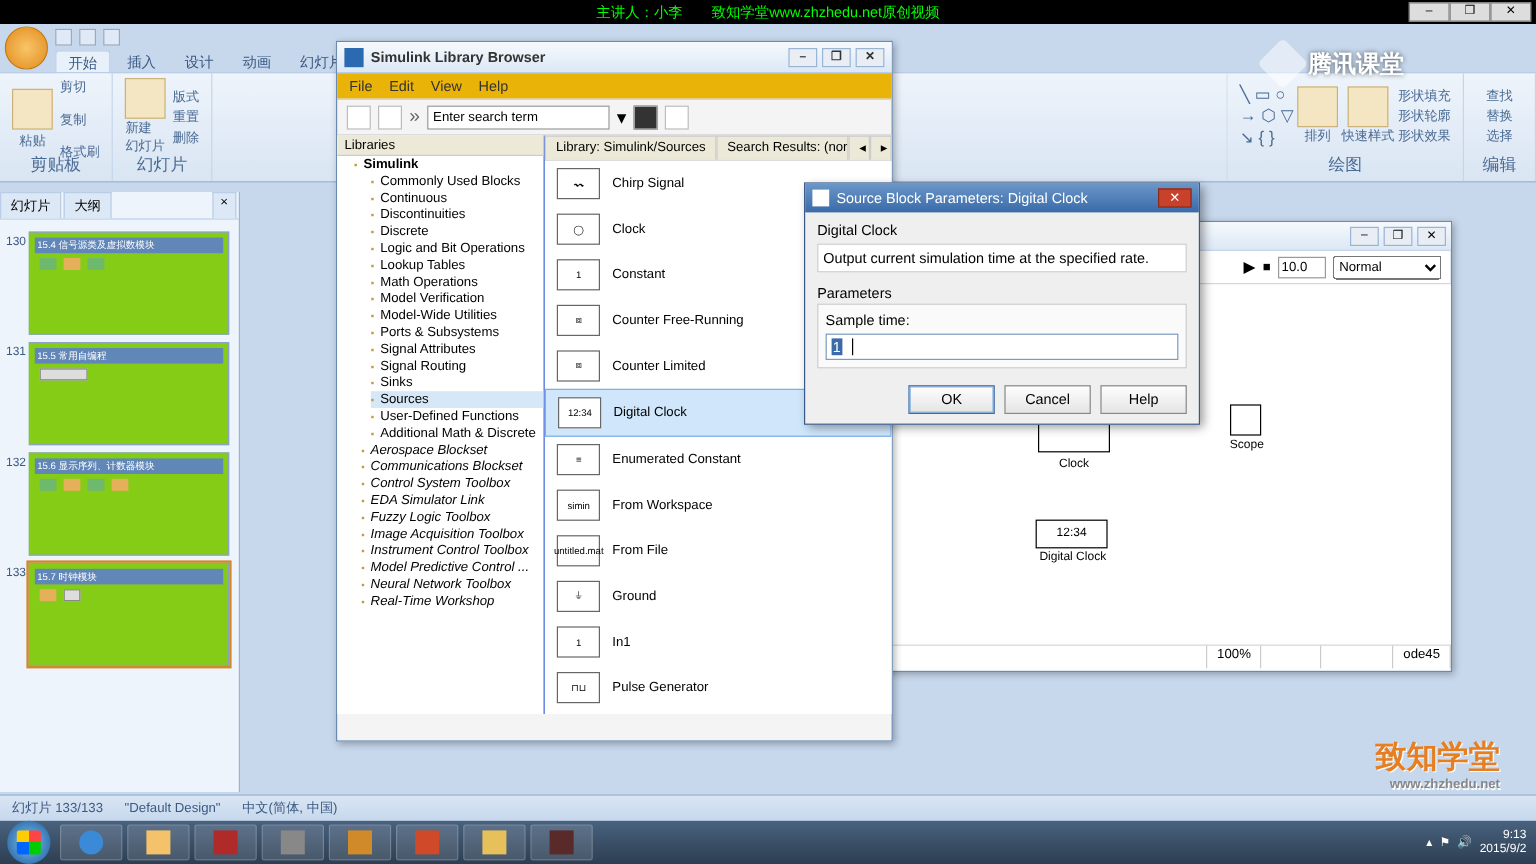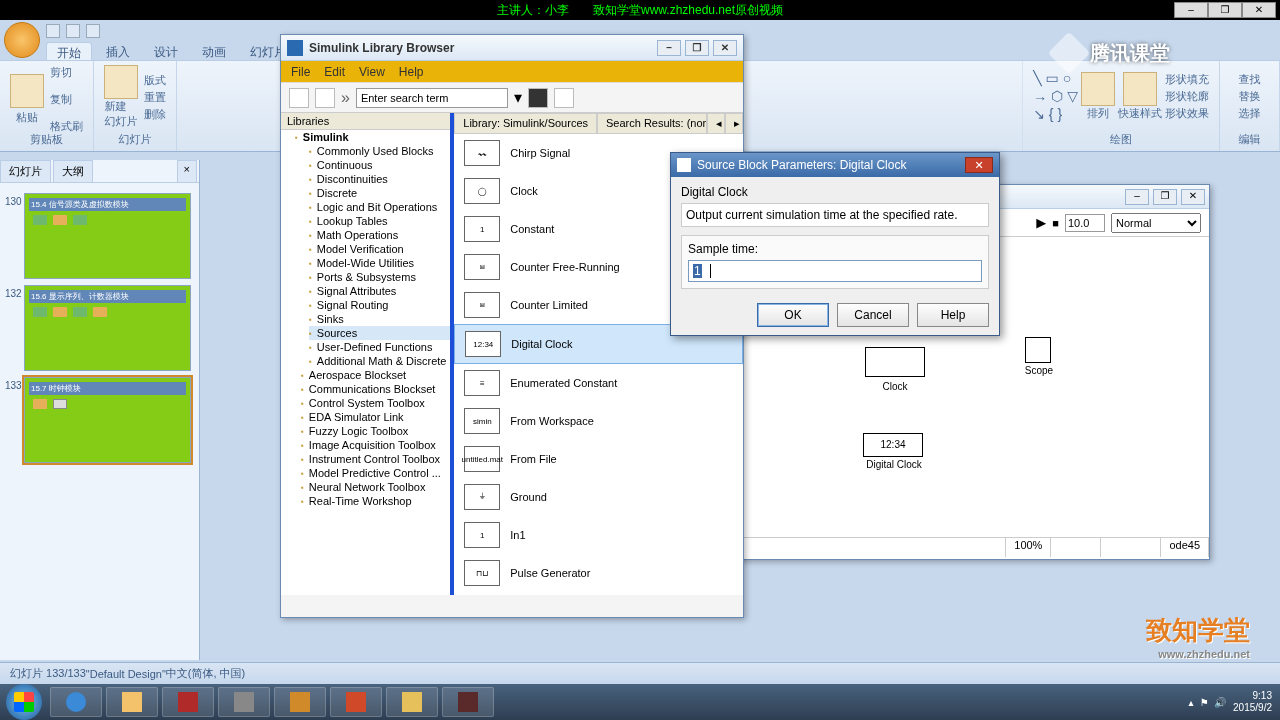--- a/index.html
+++ b/index.html
@@ -22,37 +22,37 @@
 .ppt-qat { position:absolute; top:4px; left:46px; display:flex; gap:6px; align-items:center;}
 .ppt-qat div { width:14px; height:14px; background:#e0eaf6; border:1px solid #9ab;}
 .ppt-tabs { position: absolute; top: 22px; left: 46px; display: flex; gap: 4px; font-size: 12px; color: #3b5a82; }
 .ppt-tabs div { padding: 2px 10px; }
 .ppt-tabs .active { background: #e8f0fa; border: 1px solid #b9cde6; border-bottom: none; border-radius: 3px 3px 0 0; }
 .ppt-ribbon { position: absolute; top: 40px; left: 0; right: 0; height: 92px; background: linear-gradient(#eef4fb, #d9e5f3); border-top: 1px solid #b9cde6; border-bottom: 1px solid #9ab5d4; display:flex; }
 .ribbon-group { border-right:1px solid #c5d6ea; padding:4px 10px; font-size:11px; color:#4a6a94; display:flex; flex-direction:column; justify-content:space-between; align-items:center; min-width:60px;}
 .ribbon-group .items { display:flex; gap:6px; flex-wrap:wrap; align-items:center; height:62px;}
 .ribbon-group .ico { width:18px; height:18px; background:#f4e6c2; border:1px solid #cbb27a; }
 .ribbon-group .ico.big { width:34px; height:34px; }
-.ribbon-group .label { font-size:11px;text-align:right; }
+.ribbon-group .label { font-size:14px;text-align:right; }
 
 
 .slide-panel { position:absolute; top:140px; left:0; width:200px; bottom:24px; background:#eef4fb; border-right:1px solid #9ab5d4;}
 .slide-tabs { display:flex; font-size:11px; border-bottom:1px solid #b9cde6;}
 .slide-tabs div { padding:3px 8px; background:#dce8f5; border:1px solid #b9cde6; border-bottom:none; margin-right:2px;}
 .slide-tabs .close { margin-left:auto; padding:2px 6px;}
 .thumbs { padding:4px; overflow:hidden; }
 .thumb { border:1px solid #8aa4c4; background:#84cc16; margin:6px 4px 6px 20px; height:86px; position:relative; padding:4px; font-size:9px; color:#333;}
 .thumb.selected { outline:2px solid #d08a2a; }
 .thumb .num { position:absolute; left:-20px; top:2px; font-size:10px; color:#3b5a82;}
 .thumb .titlebar-mini { background:#6186b8; color:#fff; padding:1px 2px; font-size:8px;}
 .thumb .body { display:flex; gap:6px; padding:4px; }
 .thumb .body div { width:14px; height:10px; background:#6fb96f; }
 
 
-.ppt-status { position:absolute; bottom:0; left:0; right:0; height:22px; background:linear-gradient(#d9e5f3,#c7d8ed); border-top:1px solid #9ab5d4; font-size:11px; color:#3b5a82; display:flex; align-items:center; padding:0 10px;}
+.ppt-status { position:absolute; bottom:0; left:0; right:0; height:22px; background:linear-gradient(#d9e5f3,#c7d8ed); border-top:1px solid #9ab5d4; font-size:11px; color:#3b5a82; display:flex; align-items:center; gap:18px; padding:0 10px;}
 
 
 .taskbar { position:absolute; bottom:0; left:0; right:0; height:36px; background:linear-gradient(#49627e,#2d3e52); display:flex; align-items:center;}
 .start-orb { width:36px; height:36px; background:radial-gradient(#7ec0f0,#1a5a9a); border-radius:50%; margin:0 6px; position:relative;}
 .start-orb::after{content:"";position:absolute;inset:8px;background:conic-gradient(#f44 0 25%,#0c0 0 50%,#06f 0 75%,#fc0 0);border-radius:2px;}
 .task-item { width:52px; height:30px; margin:0 2px; background:rgba(255,255,255,0.12); border:1px solid rgba(255,255,255,0.2); border-radius:2px; display:flex; align-items:center; justify-content:center;}
 .task-item .ico { width:20px; height:20px; }
 .tray { margin-left:auto; display:flex; align-items:center; color:#fff; font-size:10px; gap:6px; padding-right:8px;}
 .tray .clock { text-align:right; line-height:12px;}
 
@@ -60,21 +60,21 @@
 .simwin { position:absolute; top:34px; left:280px; width:464px; height:584px; background:#f4f4f4; border:1px solid #6a8ab0; box-shadow:2px 2px 6px rgba(0,0,0,0.3);}
 .simwin .titlebar { height:26px; background:linear-gradient(#f5f9fd,#dce8f5); display:flex; align-items:center; padding:0 6px; font-size:12px; color:#333; border-bottom:1px solid #b9cde6;font-weight:bold;}
 .simwin .titlebar .ico { width:16px; height:16px; background:#2a6ab0; margin-right:6px;}
 .simwin .titlebar .wctrl { margin-left:auto; display:flex; gap:4px;}
 .simwin .titlebar .wctrl div { width:24px; height:16px; background:#e9eef5; border:1px solid #9ab5d4; font-size:10px; text-align:center; line-height:14px;}
 .simwin .menubar { height:22px; display:flex; gap:14px; padding:0 10px; font-size:12px; color:#333; align-items:center; background:#eab308; border-bottom:1px solid #ddd;}
 .simwin .toolbar { height:30px; display:flex; align-items:center; gap:6px; padding:0 8px; border-bottom:1px solid #ccc;}
 .simwin .toolbar .tbtn { width:20px; height:20px; border:1px solid #bbb; background:#fff;}
 .simwin .toolbar input { flex:0 0 120px; height:20px; font-size:11px; padding:0 4px; border:1px solid #999;}
 .simwin .body { display:flex; height:calc(100% - 100px);}
-.simwin .tree { width:182px; border-right:4px solid #1d4ed8; overflow:hidden; font-size:11px; background:#fff;}
+.simwin .tree { width:182px; border-right:1px solid #1d4ed8; overflow:hidden; font-size:11px; background:#fff;}
 .simwin .tree .header { background:#ece9d8; padding:2px 6px; border-bottom:1px solid #ccc; font-size:11px;}
 .simwin .tree ul { list-style:none; padding-left:14px;}
 .simwin .tree li { padding:1px 0; white-space:nowrap; display:flex; align-items:center; gap:2px;}
 .simwin .tree li::before { content:"▪"; color:#c49a3a; font-size:8px; margin-right:3px;}
 .simwin .tree li.selected { background:#d6e7f7;}
 .simwin .right { flex:1; display:flex; flex-direction:column;}
 .simwin .right .tabs { display:flex; font-size:11px; border-bottom:1px solid #ccc;}
 .simwin .right .tabs div { padding:3px 8px; border:1px solid #ccc; border-bottom:none; background:#ece9d8; white-space:nowrap; overflow:hidden;}
 .simwin .right .tabs .nav { width:14px; text-align:center;}
 .simwin .right .list { flex:1; overflow:hidden; background:#fff;}
@@ -217,20 +217,27 @@
       <div class="close">×</div>
     </div>
     <div class="thumbs">
       <div class="thumb">
         <div class="num">130</div>
         <div class="titlebar-mini">15.4 信号源类及虚拟数模块</div>
         <div class="body">
             <div></div>
             <div style="background:#e6b05a;"></div>
             <div style="background:#6fb96f;"></div>
+          </div>
+      </div>
+      <div class="thumb">
+        <div class="num">131</div>
+        <div class="titlebar-mini">15.5 常用自编程</div>
+        <div class="body">
+            <div style="background:#ddd;border:1px solid #888;width:40px;"></div>
           </div>
       </div>
       <div class="thumb">
         <div class="num">132</div>
         <div class="titlebar-mini">15.6 显示序列、计数器模块</div>
         <div class="body">
             <div></div>
             <div style="background:#e6b05a;"></div>
             <div></div>
             <div style="background:#e6b05a;"></div>
@@ -333,21 +340,21 @@
             <li>Model Verification</li>
             <li>Model-Wide Utilities</li>
             <li>Ports &amp; Subsystems</li>
             <li>Signal Attributes</li>
             <li>Signal Routing</li>
             <li>Sinks</li>
             <li class="selected">Sources</li>
             <li>User-Defined Functions</li>
             <li>Additional Math &amp; Discrete</li>
           </ul>
-        <ul id="tree-toolboxes" style="padding-left:6px;">
+        <ul id="tree-toolboxes" style="padding-left:6px;font-style:italic;">
             <li>Aerospace Blockset</li>
             <li>Communications Blockset</li>
             <li>Control System Toolbox</li>
             <li>EDA Simulator Link</li>
             <li>Fuzzy Logic Toolbox</li>
             <li>Image Acquisition Toolbox</li>
             <li>Instrument Control Toolbox</li>
             <li>Model Predictive Control ...</li>
             <li>Neural Network Toolbox</li>
             <li>Real-Time Workshop</li>
@@ -417,20 +424,21 @@
 
 <div class="dialog">
   <div class="titlebar">
     <div class="ico"></div>
     <span>Source Block Parameters: Digital Clock</span>
     <div class="close">✕</div>
   </div>
   <div class="content">
     <div style="padding:2px 0;">Digital Clock</div>
     <div class="desc">Output current simulation time at the specified rate.</div>
+    <div style="padding:2px 0;">Parameters</div>
     <div class="params">
       <div style="margin-bottom:4px;">Sample time:</div>
       <div style="border:1px solid #7a9ac0; background:#fff; height:22px; padding:2px 4px; display:flex; align-items:center;">
         <span class="selected-char">1</span>
         <span class="cursor"></span>
       </div>
     </div>
   </div>
   <div class="buttons">
     <button class="primary">OK</button>

